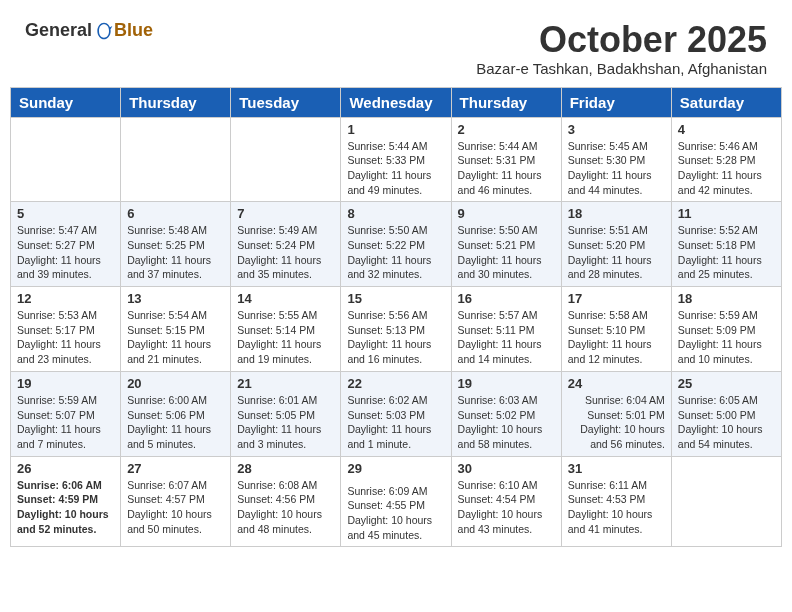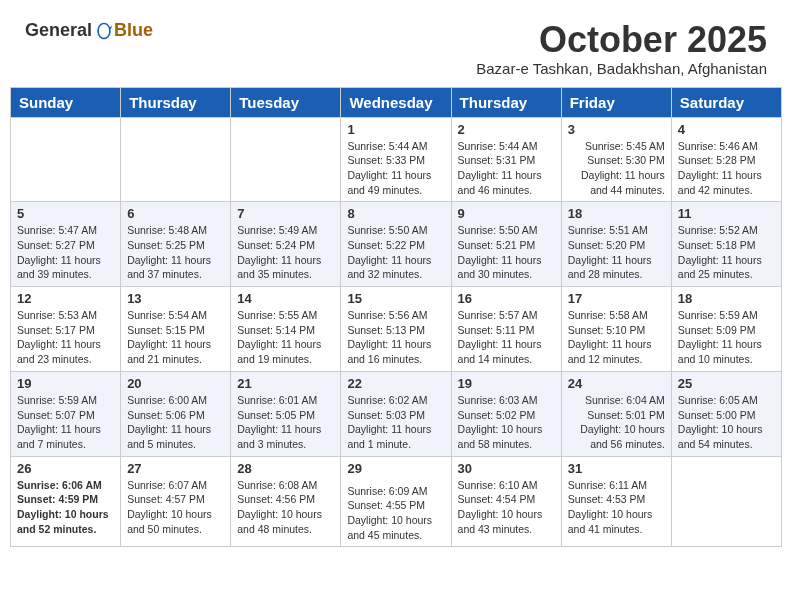--- a/index.html
+++ b/index.html
@@ -147,21 +147,21 @@
         </td>
         <td>
           <span class="day-num">2</span>
           <div class="day-info" style="white-space: pre-line;">Sunrise: 5:44 AM
 Sunset: 5:31 PM
 Daylight: 11 hours
 and 46 minutes.</div>
         </td>
         <td>
           <span class="day-num">3</span>
-          <div class="day-info" style="white-space: pre-line; text-align: right;">Sunrise: 5:45 AM
+          <div class="day-info" style="white-space: pre-line;">Sunrise: 5:45 AM
 Sunset: 5:30 PM
 Daylight: 11 hours
 and 44 minutes.</div>
         </td>
         <td>
           <span class="day-num">4</span>
           <div class="day-info" style="white-space: pre-line;">Sunrise: 5:46 AM
 Sunset: 5:28 PM
 Daylight: 11 hours
 and 42 minutes.</div>

